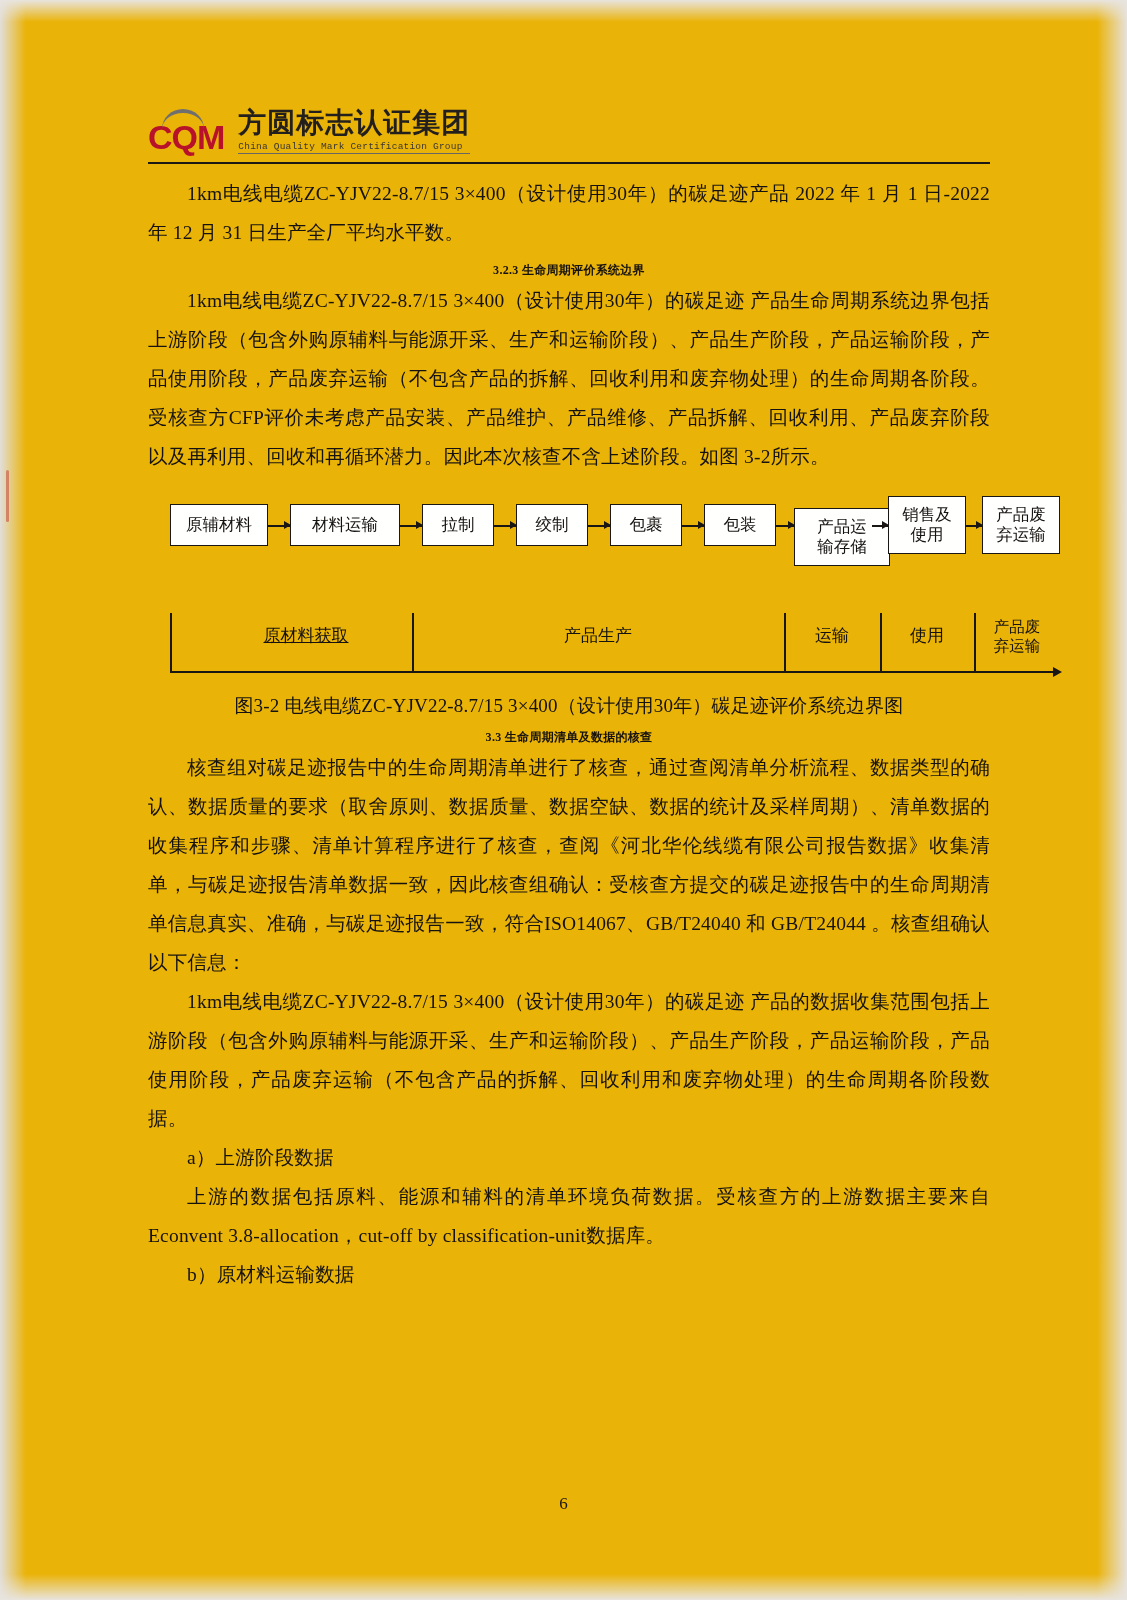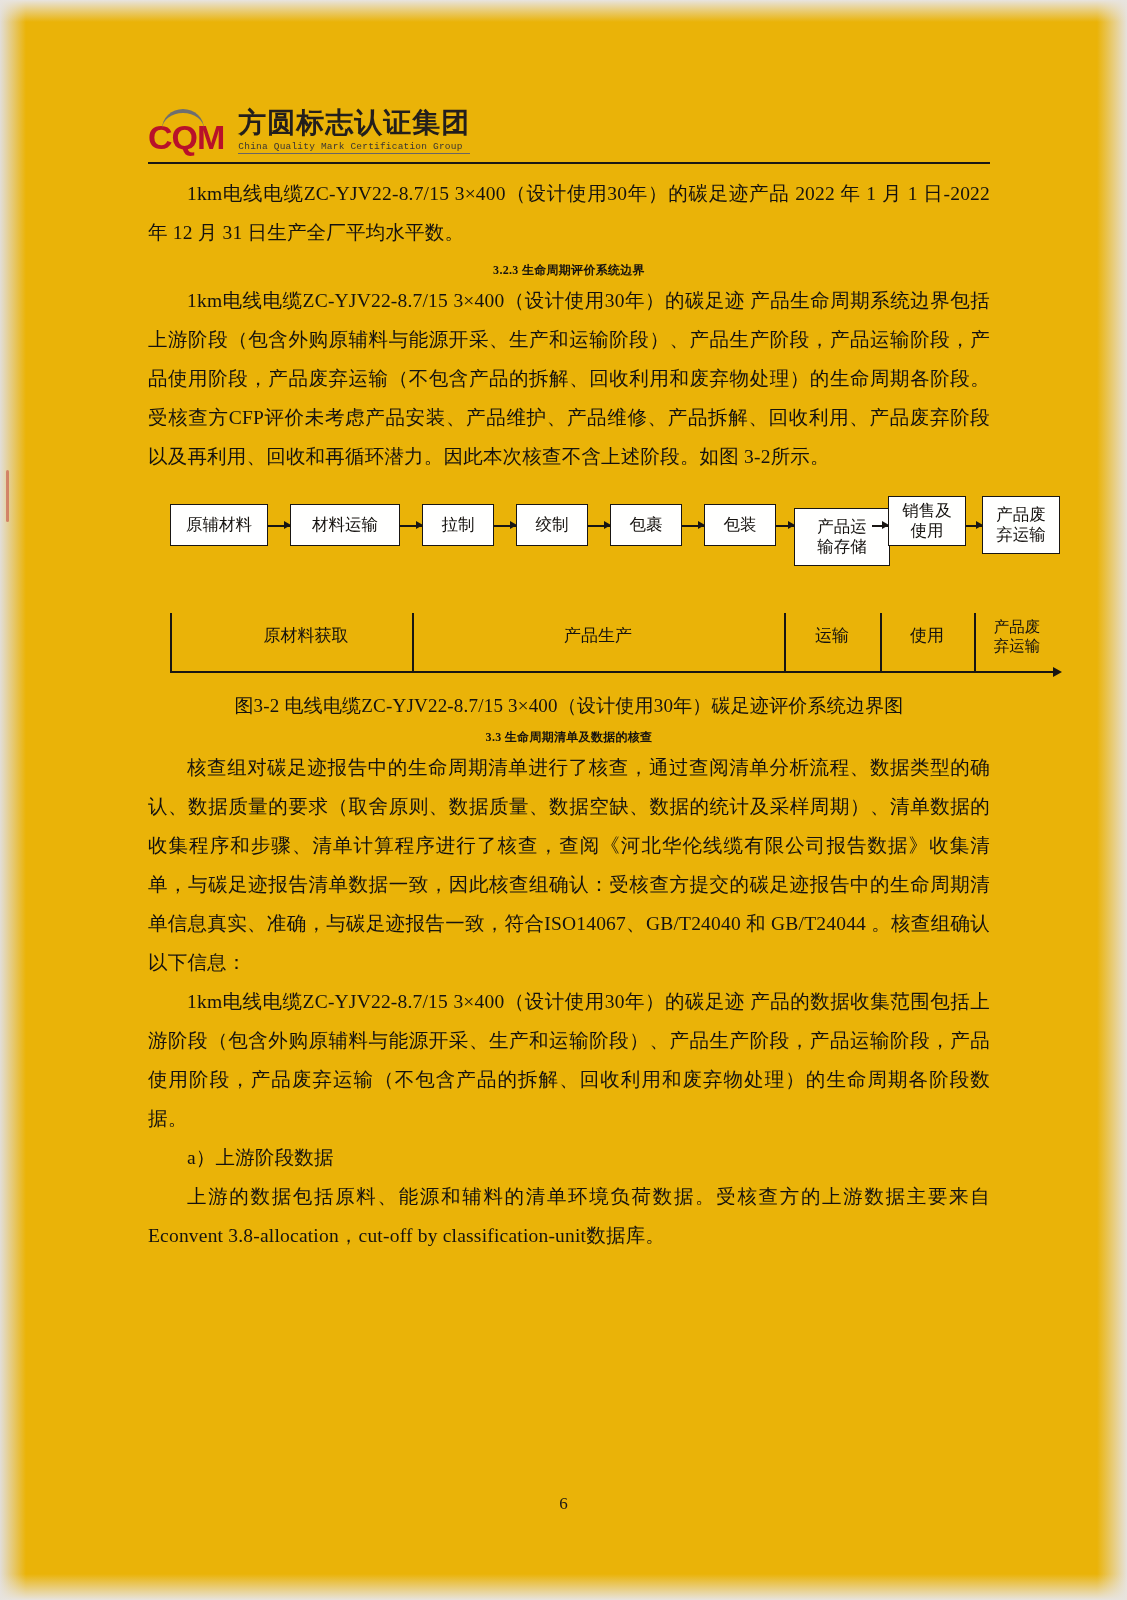--- a/index.html
+++ b/index.html
@@ -261,50 +261,51 @@
         <div class="arrow" style="left:324px;width:22px;top:33px;"></div>
         <div class="box" style="left:346px;top:12px;width:72px;height:42px;">绞制</div>
         <div class="arrow" style="left:418px;width:22px;top:33px;"></div>
         <div class="box" style="left:440px;top:12px;width:72px;height:42px;">包裹</div>
         <div class="arrow" style="left:512px;width:22px;top:33px;"></div>
         <div class="box" style="left:534px;top:12px;width:72px;height:42px;">包装</div>
         <div class="arrow" style="left:606px;width:18px;top:33px;"></div>
         <div class="box" style="left:624px;top:16px;width:96px;height:58px;white-space:pre-line;">产品运
 输存储</div>
         <div class="arrow" style="left:702px;width:16px;top:33px;"></div>
-        <div class="box" style="left:718px;top:4px;width:78px;height:50px;white-space:pre-line;">销售及
+        <div class="box" style="left:718px;top:4px;width:78px;height:58px;white-space:pre-line;">销售及
 使用</div>
         <div class="arrow" style="left:796px;width:16px;top:33px;"></div>
         <div class="box" style="left:812px;top:4px;width:78px;height:58px;white-space:pre-line;">产品废
 弃运输</div>
       </div>
 
       <div class="stage-row">
         <div class="vline" style="left:0px;"></div>
         <div class="vline" style="left:242px;"></div>
         <div class="vline" style="left:614px;"></div>
         <div class="vline" style="left:710px;"></div>
         <div class="vline" style="left:804px;"></div>
 
-        <div class="stage-label" style="left:0px;width:272px;">原材料获取</div>
+        <div class="stage-label" style="left:0px;width:272px;text-decoration:underline;">原材料获取</div>
         <div class="stage-label" style="left:242px;width:372px;">产品生产</div>
         <div class="stage-label" style="left:614px;width:96px;">运输</div>
         <div class="stage-label" style="left:710px;width:94px;">使用</div>
         <div class="stage-label" style="left:804px;width:86px;top:4px;font-size:15.5px;line-height:19px;white-space:pre-line;">产品废
 弃运输</div>
 
         <div class="baseline" style="width:890px;"></div>
       </div>
     </div>
 
     <div class="fig-caption">图3-2 电线电缆ZC-YJV22-8.7/15 3×400（设计使用30年）碳足迹评价系统边界图</div>
 
     <div class="h3">3.3 生命周期清单及数据的核查</div>
     <p class="body indent tight">核查组对碳足迹报告中的生命周期清单进行了核查，通过查阅清单分析流程、数据类型的确认、数据质量的要求（取舍原则、数据质量、数据空缺、数据的统计及采样周期）、清单数据的收集程序和步骤、清单计算程序进行了核查，查阅《河北华伦线缆有限公司报告数据》收集清单，与碳足迹报告清单数据一致，因此核查组确认：受核查方提交的碳足迹报告中的生命周期清单信息真实、准确，与碳足迹报告一致，符合ISO14067、GB/T24040 和 GB/T24044 。核查组确认以下信息：</p>
 
     <p class="body indent tight">1km电线电缆ZC-YJV22-8.7/15 3×400（设计使用30年）的碳足迹 产品的数据收集范围包括上游阶段（包含外购原辅料与能源开采、生产和运输阶段）、产品生产阶段，产品运输阶段，产品使用阶段，产品废弃运输（不包含产品的拆解、回收利用和废弃物处理）的生命周期各阶段数据。</p>
 
     <p class="body indent">a）上游阶段数据</p>
     <p class="body indent">上游的数据包括原料、能源和辅料的清单环境负荷数据。受核查方的上游数据主要来自Econvent 3.8-allocation，cut-off by classification-unit数据库。</p>
+    <p class="body indent">b）原材料运输数据</p>
   </div>
 
   <div class="footer-num">6</div>
 </div>
 
 </body></html>

